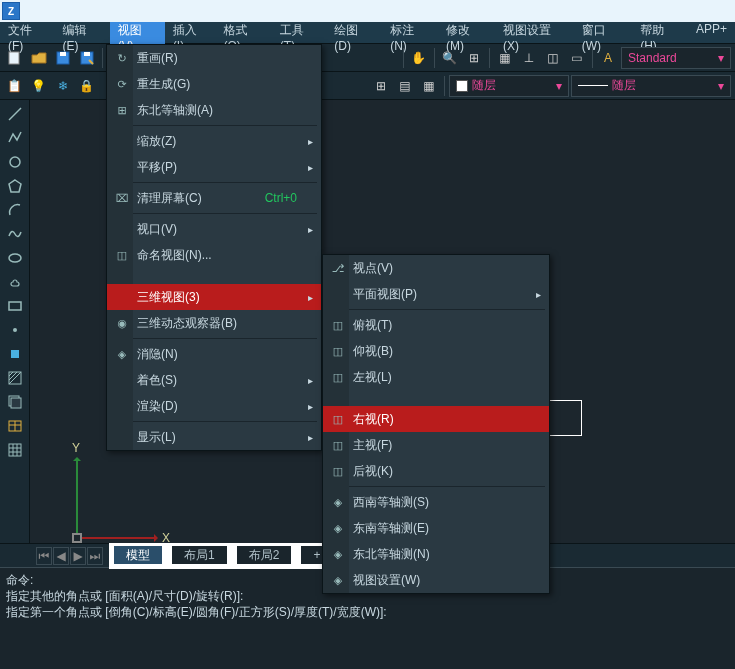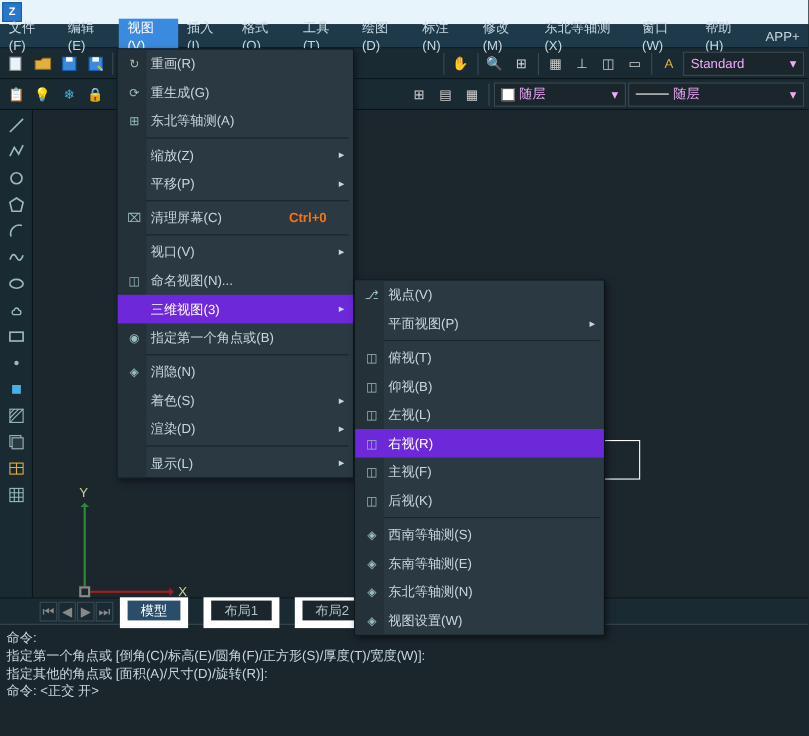--- a/index.html
+++ b/index.html
@@ -1,28 +1,28 @@
 <!DOCTYPE html>
 <html><head>
 <meta charset="utf-8">
 <style>
 * { margin: 0; padding: 0; box-sizing: border-box; font-family: "Microsoft YaHei", sans-serif; }
 body { width: 735px; height: 669px; background: #1e2a32; color: #d0d0d0; font-size: 12px; overflow: hidden; position: relative; }
 
 .titlebar { height: 22px; background: #e8f4fc; color: #1a3d5c; display: flex; align-items: center; padding-left: 2px; font-size: 13px; }
 .titlebar .logo { width: 18px; height: 18px; background: #2a76c8; border: 1px solid #1a5da8; margin-right: 4px; display: inline-flex; align-items: center; justify-content: center; color: #fff; font-size: 10px; font-weight: bold; }
 
-.menubar { height: 22px; background: #1e3a4a; display: flex; align-items: center; border-bottom: 1px solid #0a1418; }
+.menubar { height: 22px; background: #1e3a4a; display: flex; align-items: flex-start; border-bottom: 1px solid #0a1418; }
 .menubar .mi { padding: 0 8px; display: flex; align-items: center; color: #c8d8e0; cursor: default; }
 .menubar .mi.active { background: #3a8be0; color: #fff; }
 
 .toolbar-row { height: 28px; background: #1a2a33; border-bottom: 1px solid #0a1418; display: flex; align-items: center; padding: 0 4px; gap: 2px; }
 .toolbar-row .tb-btn { width: 22px; height: 22px; display: flex; align-items: center; justify-content: center; border: 1px solid transparent; }
 .toolbar-row .sep { width: 1px; height: 20px; background: #3a4a53; margin: 0 2px; }
-.toolbar-row .combo { height: 22px; background: #1a252c; border: 1px solid #3a4a53; display: flex; align-items: center; padding: 0 6px; gap: 4px; color: #f0abfc; }
+.toolbar-row .combo { height: 22px; background: #1a252c; border: 1px solid #3a4a53; display: flex; align-items: center; padding: 0 6px; gap: 4px; color: #ec4899; }
 
 .main-area { position: relative; height: calc(100% - 22px - 22px - 56px - 24px - 102px); }
 .left-toolbar { position: absolute; left: 0; top: 0; width: 30px; height: 100%; background: #1a2a33; border-right: 1px solid #0a1418; display: flex; flex-direction: column; align-items: center; padding-top: 4px; gap: 4px; }
 .left-toolbar .lt-btn { width: 20px; height: 20px; display: flex; align-items: center; justify-content: center; }
 
 .canvas { position: absolute; left: 30px; top: 0; right: 0; bottom: 0; background: #1c262d; }
 .tab-strip { position: absolute; left: 30px; top: 0; height: 24px; display: flex; align-items: center; gap: 2px; }
 .tab-strip .dtab { background: #2a3e4a; border: 1px solid #4a5e6a; padding: 2px 8px; color: #b0c0c8; font-size: 12px; }
 .tab-strip .dtab.active { background: #1a3a5a; }
 
@@ -30,31 +30,31 @@
 .axis-y { position: absolute; left: 0; bottom: 0; width: 2px; height: 80px; background: #2a8a3a; }
 .axis-y::before { content: ''; position: absolute; top: -6px; left: -3px; border: 4px solid transparent; border-bottom-color: #2a8a3a; }
 .axis-x { position: absolute; left: 0; bottom: 0; width: 80px; height: 2px; background: #a02020; }
 .axis-x::after { content: ''; position: absolute; right: -6px; top: -3px; border: 4px solid transparent; border-left-color: #a02020; }
 .axis-origin { position: absolute; left: -4px; bottom: -4px; width: 10px; height: 10px; border: 2px solid #888; background: #1c262d; }
 .axis-ylabel { position: absolute; left: -4px; top: -98px; color: #d0d098; }
 .axis-xlabel { position: absolute; left: 86px; bottom: -6px; color: #d0d098; }
 
 .layout-tabs { height: 24px; background: #1a2a33; display: flex; align-items: center; padding-left: 36px; gap: 0; border-top: 1px solid #0a1418; }
 .layout-tabs .nav { width: 16px; height: 18px; display: flex; align-items: center; justify-content: center; color: #888; border: 1px solid #3a4a53; margin-right: 1px; }
-.layout-tabs .ltab { padding: 2px 12px; background: #1a252c; border: 7px solid #ffffff; color: #b0c0c8; margin-right: 14px; font-size: 12px; }
+.layout-tabs .ltab { padding: 2px 12px; background: #1a252c; border: 5px solid #ffffff; color: #b0c0c8; margin-right: 0; font-size: 12px; }
 .layout-tabs .ltab.active { background: #2a4e6a; color: #fff; }
 
 .cmdline { height: 102px; background: #1a252c; border-top: 1px solid #3a4a53; padding: 4px 6px; color: #c8d8e0; font-size: 12px; line-height: 16px; overflow: hidden; }
 
 .dropdown { position: absolute; background: #2a3942; border: 1px solid #0a1418; box-shadow: 2px 2px 6px rgba(0,0,0,0.5); z-index: 100; }
 .dropdown .di { height: 26px; display: flex; align-items: center; padding: 0 24px 0 30px; color: #c8d8e0; cursor: default; position: relative; white-space: nowrap; }
-.dropdown .di.hl { background: #6d28d9; color: #fff; }
+.dropdown .di.hl { background: #b91c1c; color: #fff; margin-top: 16px; }
 .dropdown .di .icon-slot { position: absolute; left: 6px; width: 18px; text-align: center; color: #9bb; font-size: 11px; }
 .dropdown .di .arrow { position: absolute; right: 8px; color: #c8d8e0; font-size: 10px; }
-.dropdown .di .shortcut { margin-left: auto; padding-left: 24px; color: #f97316; font-weight: bold; }
+.dropdown .di .shortcut { margin-left: auto; padding-left: 24px; color: #22c55e; }
 .dropdown .dsep { height: 1px; background: #1a252c; margin: 2px 4px; }
 .dropdown .iconcol { position: absolute; left: 0; top: 0; bottom: 0; width: 26px; background: #243138; }
 
 .dd1 { left: 106px; top: 44px; width: 216px; }
 .dd2 { left: 322px; top: 254px; width: 228px; }
 
 .rect-draw { position: absolute; left: 424px; top: 300px; width: 128px; height: 36px; border: 1px solid #fff; }
 
 svg { display: block; }
 </style>
@@ -68,21 +68,21 @@
 <div class="menubar" id="menubar">
     <div class="mi">文件(F)</div>
     <div class="mi">编辑(E)</div>
     <div class="mi active">视图(V)</div>
     <div class="mi">插入(I)</div>
     <div class="mi">格式(O)</div>
     <div class="mi">工具(T)</div>
     <div class="mi">绘图(D)</div>
     <div class="mi">标注(N)</div>
     <div class="mi">修改(M)</div>
-    <div class="mi">东北等轴测(X)</div>
+    <div class="mi">视图设置(X)</div>
     <div class="mi">窗口(W)</div>
     <div class="mi">帮助(H)</div>
     <div class="mi">APP+</div>
   </div>
 
 <div class="toolbar-row">
   <div class="tb-btn">
       <svg width="16" height="16">
         <rect x="2" y="2" width="10" height="12" fill="#e8f4fc" stroke="#888"></rect>
       </svg>
@@ -263,23 +263,22 @@
 <div class="layout-tabs">
   <div class="nav">⏮</div>
   <div class="nav">◀</div>
   <div class="nav">▶</div>
   <div class="nav" style="margin-right:6px">⏭</div>
   <span id="layout-tabs-slot"><span class="ltab active">模型</span><span class="ltab">布局1</span><span class="ltab">布局2</span><span class="ltab">+</span></span>
 </div>
 
 <div class="cmdline" id="cmdline">
     <div>命令:</div>
+    <div>指定其他的角点或 [面积(A)/尺寸(D)/旋转(R)]:</div>
     <div>指定第一个角点或 [倒角(C)/标高(E)/圆角(F)/正方形(S)/厚度(T)/宽度(W)]:</div>
-    <div>指定其他的角点或 [面积(A)/尺寸(D)/旋转(R)]:</div>
-    <div>命令: &lt;正交 开&gt;</div>
   </div>
 
 <div class="dropdown dd1" id="dd1">
   <div class="iconcol"></div>
 <div class="di">
       <span class="icon-slot">↻</span>
       <span>重画(R)</span>
     </div>
     <div class="di">
       <span class="icon-slot">⟳</span>
@@ -312,21 +311,21 @@
     <div class="di">
       <span class="icon-slot">◫</span>
       <span>命名视图(N)...</span>
     </div>
     <div class="di hl">
       <span>三维视图(3)</span>
       <span class="arrow">▸</span>
     </div>
     <div class="di">
       <span class="icon-slot">◉</span>
-      <span>指定第一个角点或(B)</span>
+      <span>三维动态观察器(B)</span>
     </div>
     <div class="dsep"></div>
     <div class="di">
       <span class="icon-slot">◈</span>
       <span>消隐(N)</span>
     </div>
     <div class="di">
       <span>着色(S)</span>
       <span class="arrow">▸</span>
     </div>

